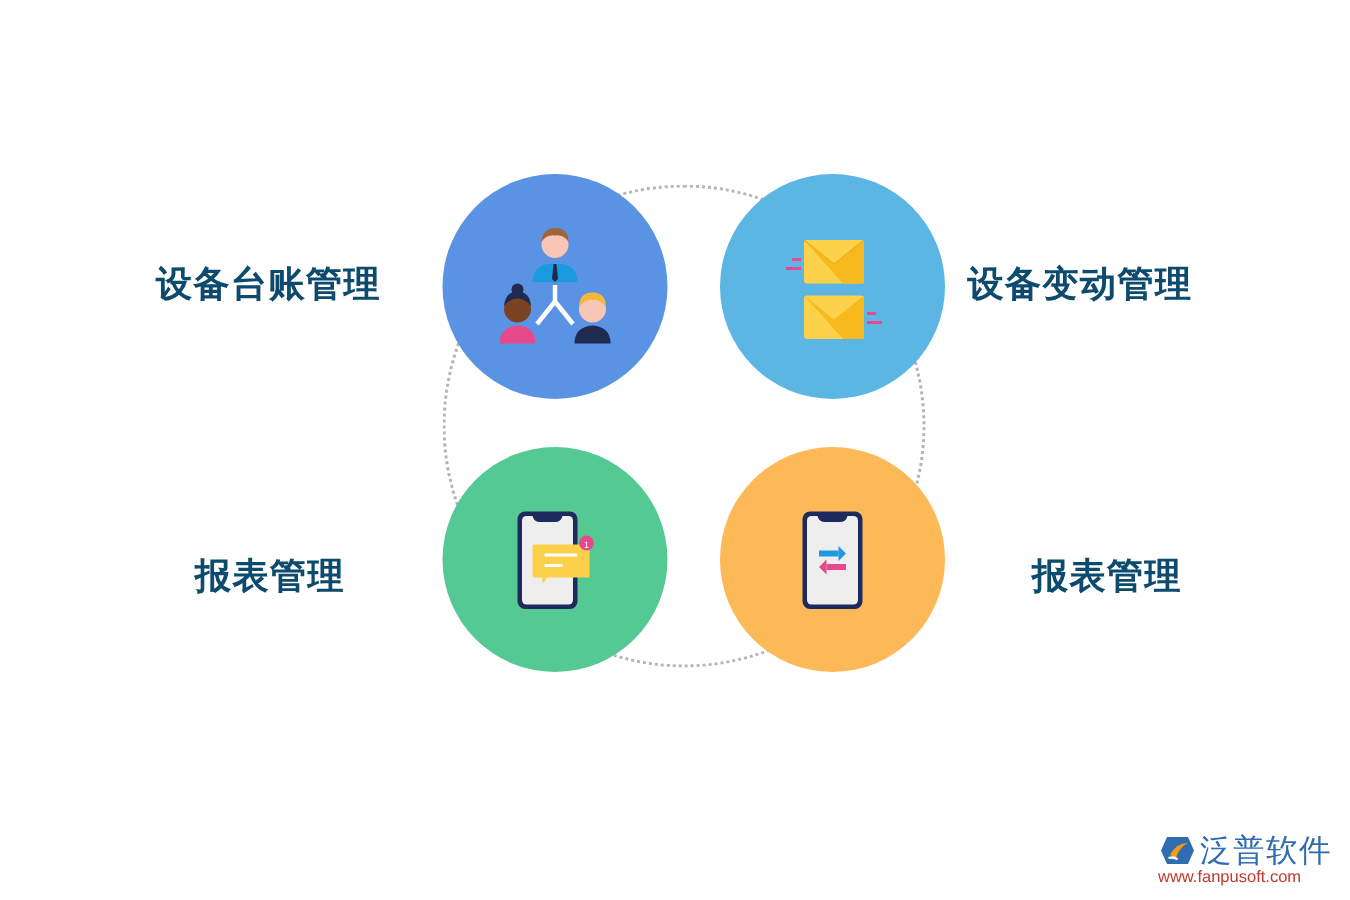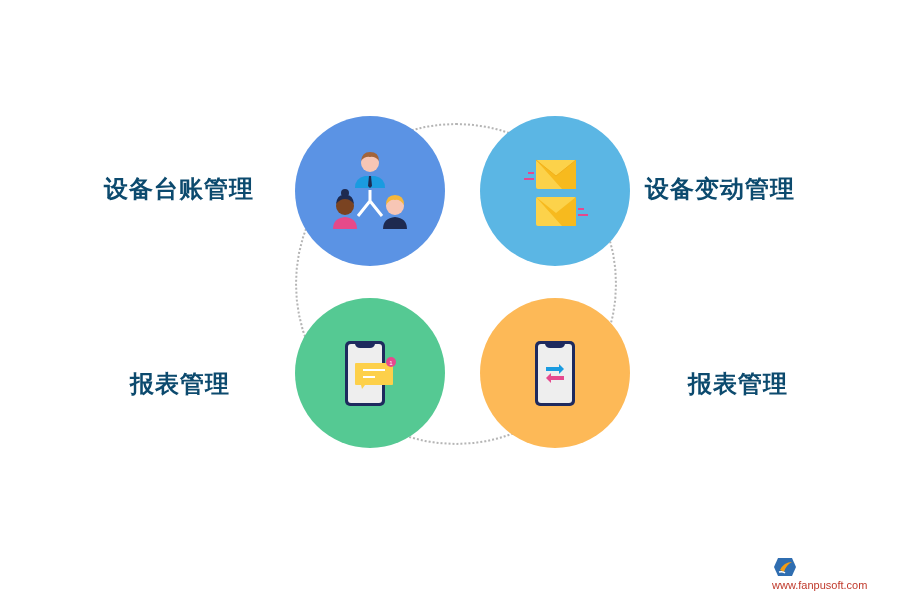--- a/index.html
+++ b/index.html
@@ -87,14 +87,15 @@
 <div class="label l2">设备变动管理</div>
 <div class="label l3">报表管理</div>
 <div class="label l4">报表管理</div>
 
 <div class="logo">
   <svg class="logo-mark" viewBox="0 0 26 22">
     <path d="M6 2 L20 2 L24 11 L20 20 L6 20 L2 11 Z" fill="#2f6db0"></path>
     <path d="M8 14 Q12 6 20 6 Q14 9 12 16 Z" fill="#f39c12"></path>
     <path d="M7 16 Q11 15 13 17" stroke="#ffffff" stroke-width="1.5" fill="none"></path>
   </svg>
+  <div class="logo-cn">泛普软件</div>
   <div class="logo-url">www.fanpusoft.com</div>
 </div>
 
 </body></html>

